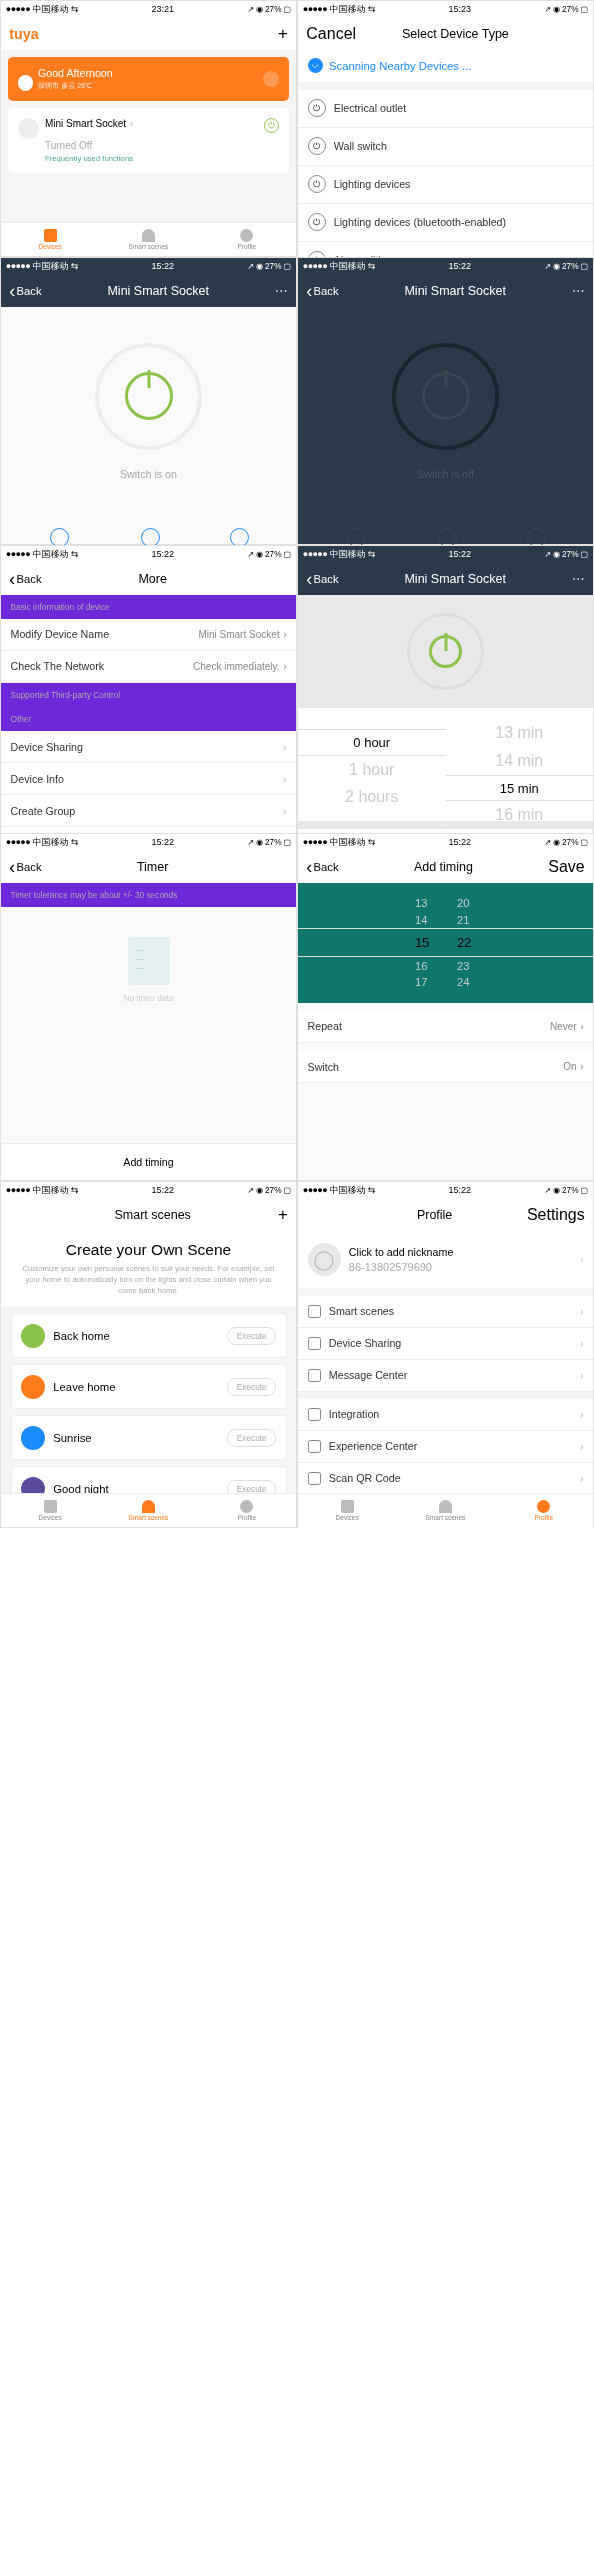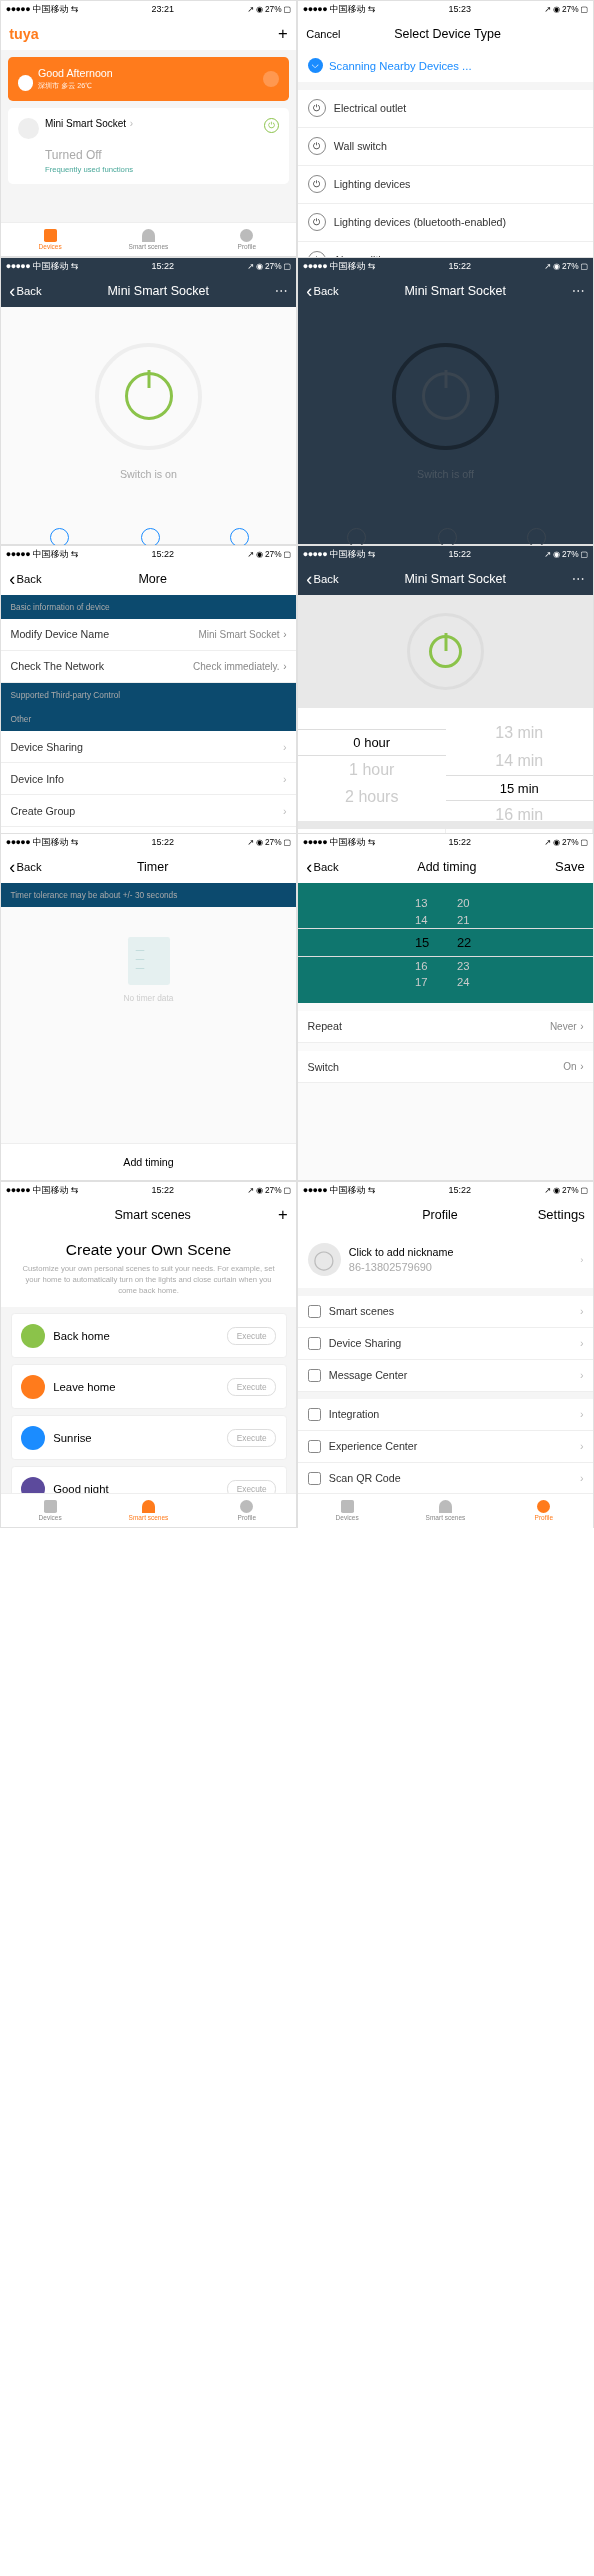--- a/index.html
+++ b/index.html
@@ -9,21 +9,21 @@
 .status{height:16.6px;background:#fff;display:flex;justify-content:space-between;align-items:center;padding:0 4.8px;font-size:9px;font-weight:500}
 .status.dark{background:#2a3a4a;color:#fff}
 .status .carrier{display:flex;align-items:center;gap:2.4px}
 .dots{letter-spacing:-0.6px}
 .batt{display:flex;align-items:center;gap:1.8px;font-size:8.3px}
 .nav{height:32px;display:flex;align-items:center;justify-content:space-between;padding:0 8.3px;background:#fff;font-size:12px}
 .nav.dark{background:#2a3a4a;color:#fff}
 .nav .title{font-size:12.5px;font-weight:400}
 .nav .back{font-size:11.3px;display:flex;align-items:center}
 .nav .back::before{content:"‹";font-size:18px;margin-right:1.2px;line-height:0}
-.nav .right{font-size:13px}
+.nav .right{font-size:16px}
 .tabbar{height:34px;background:#fff;display:flex;border-top:0.6px solid #eee}
 .tab{flex:1;display:flex;flex-direction:column;align-items:center;justify-content:center;font-size:6.5px;color:#888;gap:1.8px}
 .tab.active{color:#ff7b1c}
 .tabicon{width:13px;height:13px;background:#bbb;border-radius:1.8px}
 .tab.active .tabicon{background:#ff7b1c}
 .card-weather{margin:7.1px;background:#ff7b1c;border-radius:4.8px;padding:10.7px 9.5px;color:#fff;display:flex;justify-content:space-between;align-items:center}
 .sun{width:15.5px;height:15.5px;background:#fff;border-radius:50%;margin-right:4.8px}
 .mic{width:16.6px;height:16.6px;background:#ff9850;border-radius:50%}
 .card-dev{margin:0 7.1px 7.1px;background:#fff;border-radius:4.8px;padding:9.5px;display:flex;align-items:flex-start;gap:6px}
 .plugicon{width:21.4px;height:21.4px;background:#eee;border-radius:50%}
@@ -39,21 +39,21 @@
 .pwrin{width:48px;height:48px;border:3px solid #8bc34a;border-radius:50%;position:relative}
 .pwrin::after{content:"";position:absolute;top:-4.8px;left:50%;transform:translateX(-50%);width:3px;height:18px;background:#8bc34a}
 .pwrin.dim{border-color:#3a4550}
 .pwrin.dim::after{background:#3a4550}
 .stxt{text-align:center;color:#aaa;font-size:10.7px;margin-bottom:48px}
 .stxt.dark{color:#4a5560}
 .actrow{display:flex;justify-content:space-around;padding:0 18px 30px}
 .act{display:flex;flex-direction:column;align-items:center;gap:4.8px;color:#1b8cff;font-size:9px}
 .act.dim{color:#3a4550}
 .act .ai{width:19px;height:19px;border:1.2px solid currentColor;border-radius:50%}
-.sech{padding:7.1px 9.5px;color:#aaa;font-size:8.3px;background:#0c4a6e}
+.sech{padding:7.1px 9.5px;color:#aaa;font-size:8.3px;background:#6d28d9}
 .tprow{display:flex;gap:8.3px;padding:9.5px}
 .tpbox{flex:1;background:#fff;border:0.6px solid #eee;border-radius:2.4px;padding:12px 6px 6px;display:flex;flex-direction:column;align-items:center;gap:4.8px;font-size:7.1px;color:#666}
 .tplogo{width:20px;height:20px;border-radius:50%}
 .picker{display:flex;background:#fff;height:113px}
 .pcol{flex:1;overflow:hidden;text-align:center;padding-top:12px}
 .popt{padding:4.8px;color:#ccc;font-size:16px}
 .popt.sel{color:#000;font-size:13px;border-top:0.6px solid #ddd;border-bottom:0.6px solid #ddd}
 .btnrow{display:flex;background:#fff;margin-top:8.3px}
 .btnrow div{flex:1;text-align:center;padding:10.7px;font-size:11.3px;border-right:0.6px solid #eee}
 .scenetitle{text-align:center;font-size:15.5px;font-weight:400;padding:10.7px 12px 4.8px;background:#fff}
@@ -109,21 +109,21 @@
         </div>
 <div class="mic"></div>
 </div>
 <div class="card-dev">
 <div class="plugicon"></div>
 <div style="flex:1">
 <div style="font-size:10px;display:flex;align-items:center;gap:3.6px">
             <span>Mini Smart Socket</span>
             <span style="color:#bbb">›</span>
           </div>
-<div style="font-size:12px;color:#aaa;margin-top:19px">Turned Off</div>
+<div style="font-size:10px;color:#aaa;margin-top:11px">Turned Off</div>
 <div style="font-size:7.7px;color:#4aa89a;margin-top:3.6px">Frequently used functions</div>
 </div>
 <div class="pwricon">⏻</div>
 </div>
 <div style="position:absolute;bottom:0;left:0;right:0" class="tabbar">
 <div class="tab active">
           <div class="tabicon"></div>
           <span>Devices</span>
         </div>
 <div class="tab">
@@ -146,21 +146,21 @@
         </span>
 <span>15:23</span>
 <span class="batt">
           <span>↗</span>
           <span>◉</span>
           <span>27%</span>
           <span>▢</span>
         </span>
 </div>
 <div class="nav">
-<span style="font-size:11px">Cancel</span>
+<span style="font-size:16px">Cancel</span>
 <span class="title">Select Device Type</span>
 <span style="width:30px"></span>
 </div>
 <div class="scan">
         <div class="bt">⌵</div>
         <span>Scanning Nearby Devices ...</span>
       </div>
 <div style="height:8.3px;background:#f5f5f5"></div>
 <div id="typelist">
         <div class="row">

